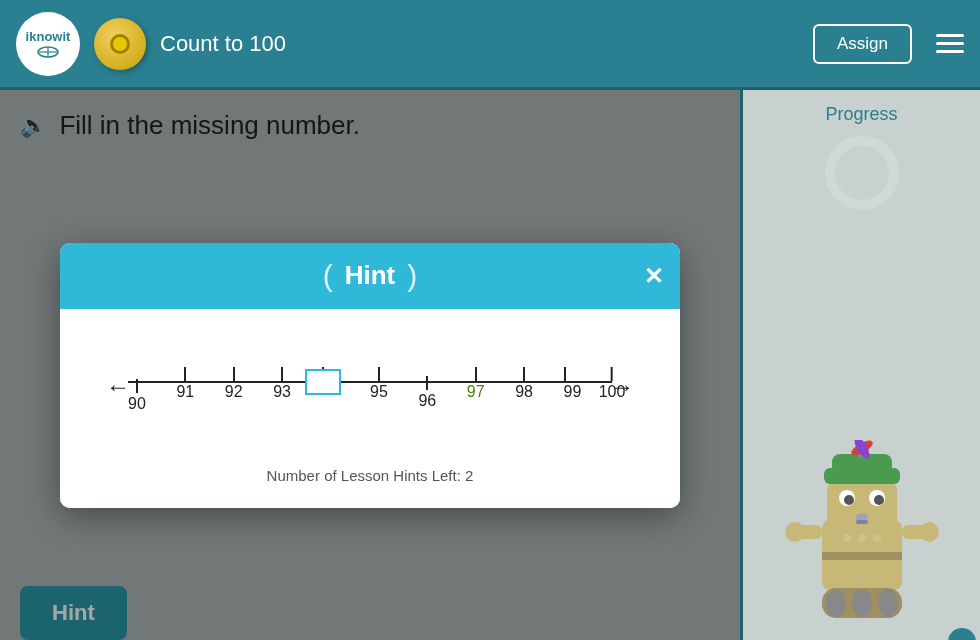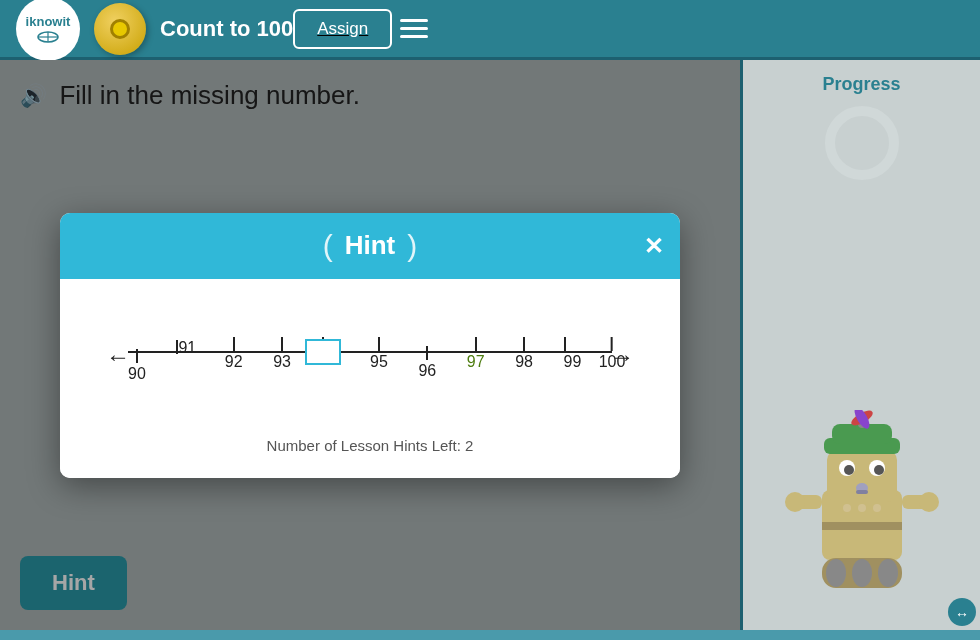--- a/index.html
+++ b/index.html
@@ -7,24 +7,24 @@
       width: 980px;
       height: 640px;
       overflow: hidden;
       font-family: Arial, sans-serif;
       background: #4a9aab;
     }
 
     
     .header {
       background: #2a8090;
-      height: 60px;
-      display: flex;
-      align-items: center;
-      justify-content: flex-start;
+      height: 90px;
+      display: flex;
+      align-items: center;
+      justify-content: space-between;
       padding: 0 16px;
       border-bottom: 3px solid #1d6070;
     }
     .header-left {
       display: flex;
       align-items: center;
       gap: 14px;
     }
     .logo-box {
       background: white;
@@ -55,27 +55,26 @@
     .coin-inner {
       width: 20px;
       height: 20px;
       background: #e8c800;
       border-radius: 50%;
       border: 3px solid #a08000;
     }
     .lesson-title {
       color: white;
       font-size: 22px;
-      font-weight: 700;
+      font-weight: 400;
     }
     .header-right {
       display: flex;
       align-items: center;
-      gap: 8px;
-      text-decoration: underline;
+      gap: 24px;
     }
     .assign-btn {
       border: 2px solid white;
       background: transparent;
       color: white;
       padding: 8px 22px;
       font-size: 17px;
       border-radius: 6px;
       cursor: pointer;
       font-weight: 500;
@@ -161,21 +160,21 @@
       background: #c8d0d0;
       display: flex;
       flex-direction: column;
       align-items: center;
       padding: 10px;
       border-left: 3px solid #1d6070;
       position: relative;
     }
     .progress-label {
       font-size: 18px;
-      font-weight: bold;
+      font-weight: normal;
       color: #2a8090;
       margin-top: 4px;
       margin-bottom: 8px;
     }
     .progress-circle {
       width: 80px;
       height: 80px;
       position: relative;
     }
     .progress-circle svg {
@@ -341,21 +340,21 @@
 
                 <div style="position:absolute; right:6px; top:11px; font-size:24px; color:#222;">→</div>
 
                 <div style="position:absolute; left:28px; right:28px; top:0; height:70px;">
 
                   <div style="position:absolute; left:0%; top:20px; display:flex;flex-direction:column;align-items:center;">
                     <div style="width:2px;height:14px;background:#222;"></div>
                     <div style="font-size:16px;color:#222;margin-top:2px;">90</div>
                   </div>
 
-                  <div style="position:absolute; left:10%; top:8px; display:flex;flex-direction:row;align-items:center;">
+                  <div style="position:absolute; left:10%; top:8px; display:flex;flex-direction:column;align-items:center;">
                     <div style="width:2px;height:14px;background:#222;"></div>
                     <div style="font-size:16px;color:#222;margin-top:2px;">91</div>
                   </div>
 
                   <div style="position:absolute; left:20%; top:8px; display:flex;flex-direction:column;align-items:center;">
                     <div style="width:2px;height:14px;background:#222;"></div>
                     <div style="font-size:16px;color:#222;margin-top:2px;">92</div>
                   </div>
 
                   <div style="position:absolute; left:30%; top:8px; display:flex;flex-direction:column;align-items:center;">

